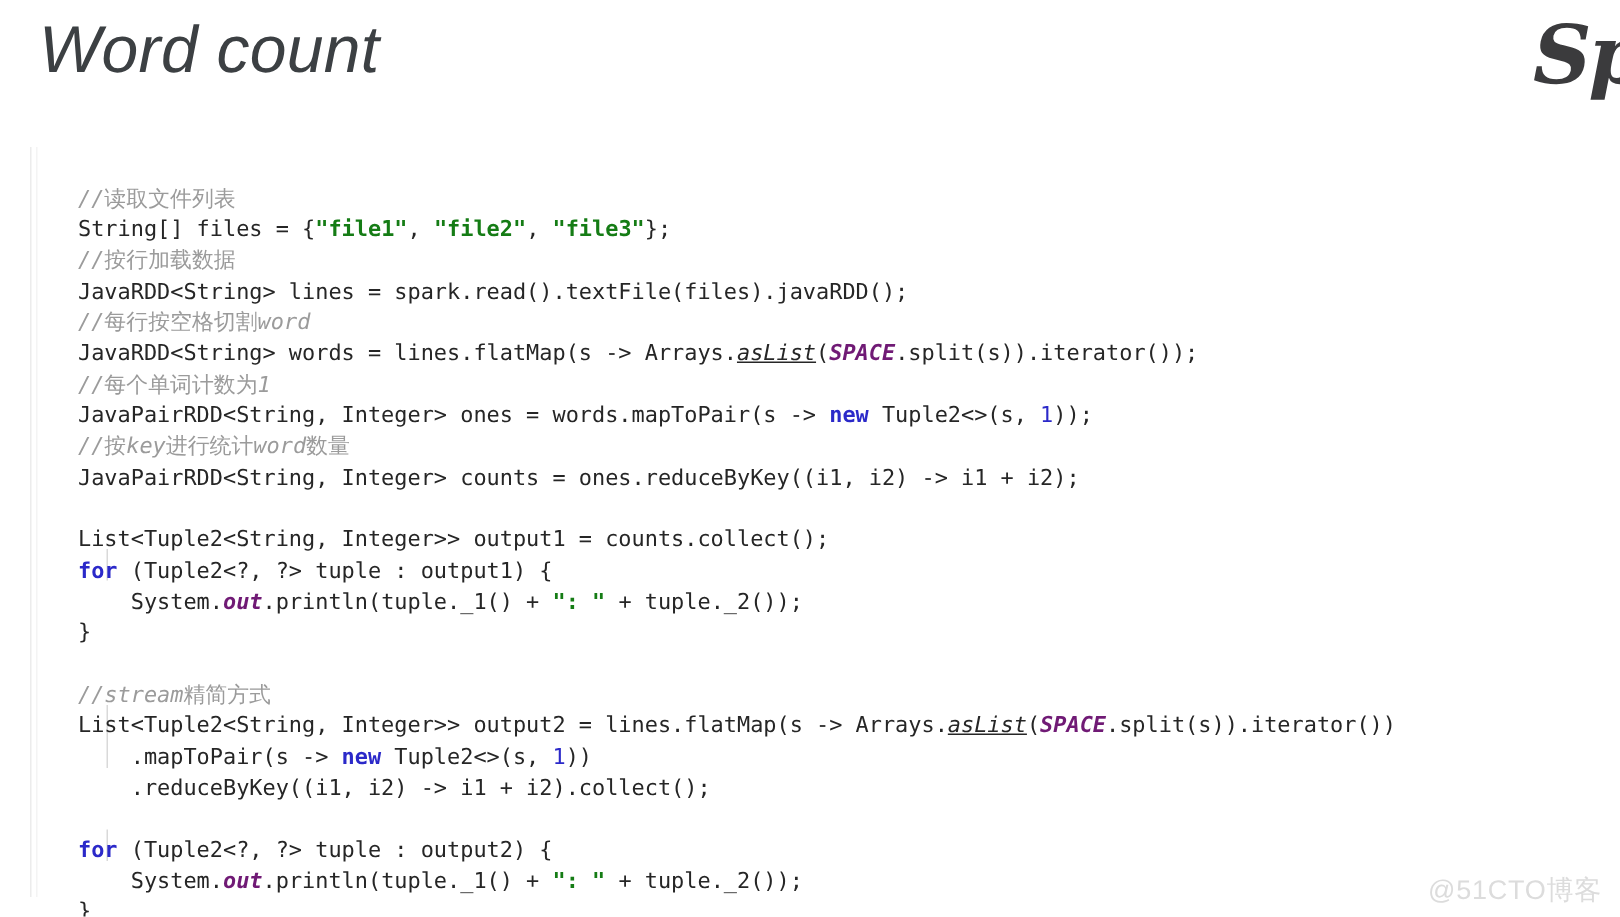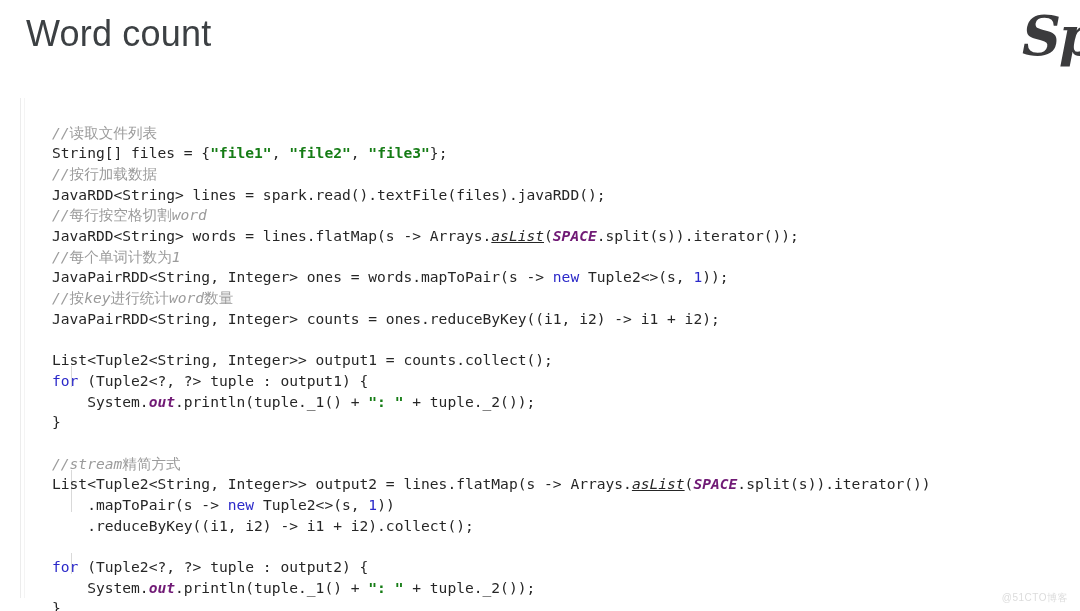--- a/index.html
+++ b/index.html
@@ -13,26 +13,27 @@
     position: relative;
     overflow: hidden;
     font-family: "Liberation Sans", "DejaVu Sans", sans-serif;
   }
 
   
   .slide-title {
     position: absolute;
     left: 26px;
     top: 10px;
-    font-size: 36px;
+    font-size: 44px;
     font-weight: 400;
     color: #3c4043;
     letter-spacing: 0.2px;
     line-height: 48px;
     white-space: nowrap;
+    font-style: italic;
   }
 
   
   .brand-logo {
     position: absolute;
     right: -16px;
     top: 2px;
     font-family: "DejaVu Serif", "Liberation Serif", serif;
     font-size: 54px;
     font-style: italic;
@@ -88,31 +89,31 @@
   .indent-guide {
     position: absolute;
     width: 1px;
     background: #d9d9d9;
   }
 
   
   .cmt  { color: #9b9b9b; font-style: italic; }
   .cmt .cn { font-style: normal; }
   .str  { color: #157c15; font-weight: 700; }
-  .kw   { color: #2b29c9; font-weight: 400; }
+  .kw   { color: #2b29c9; font-weight: 700; }
   .num  { color: #2b29c9; }
   .fld  { color: #701a75; font-weight: 700; font-style: italic; }
   .mth  { font-style: italic; text-decoration: underline; }
 
   
   .watermark {
     position: absolute;
     right: 12px;
     bottom: 6px;
-    font-size: 10px;
+    font-size: 18px;
     color: #dcdcdc;
     letter-spacing: 0.5px;
     white-space: nowrap;
   }
 </style>
 </head>
 <body>
 
 <div class="slide-title">Word count</div>
 

